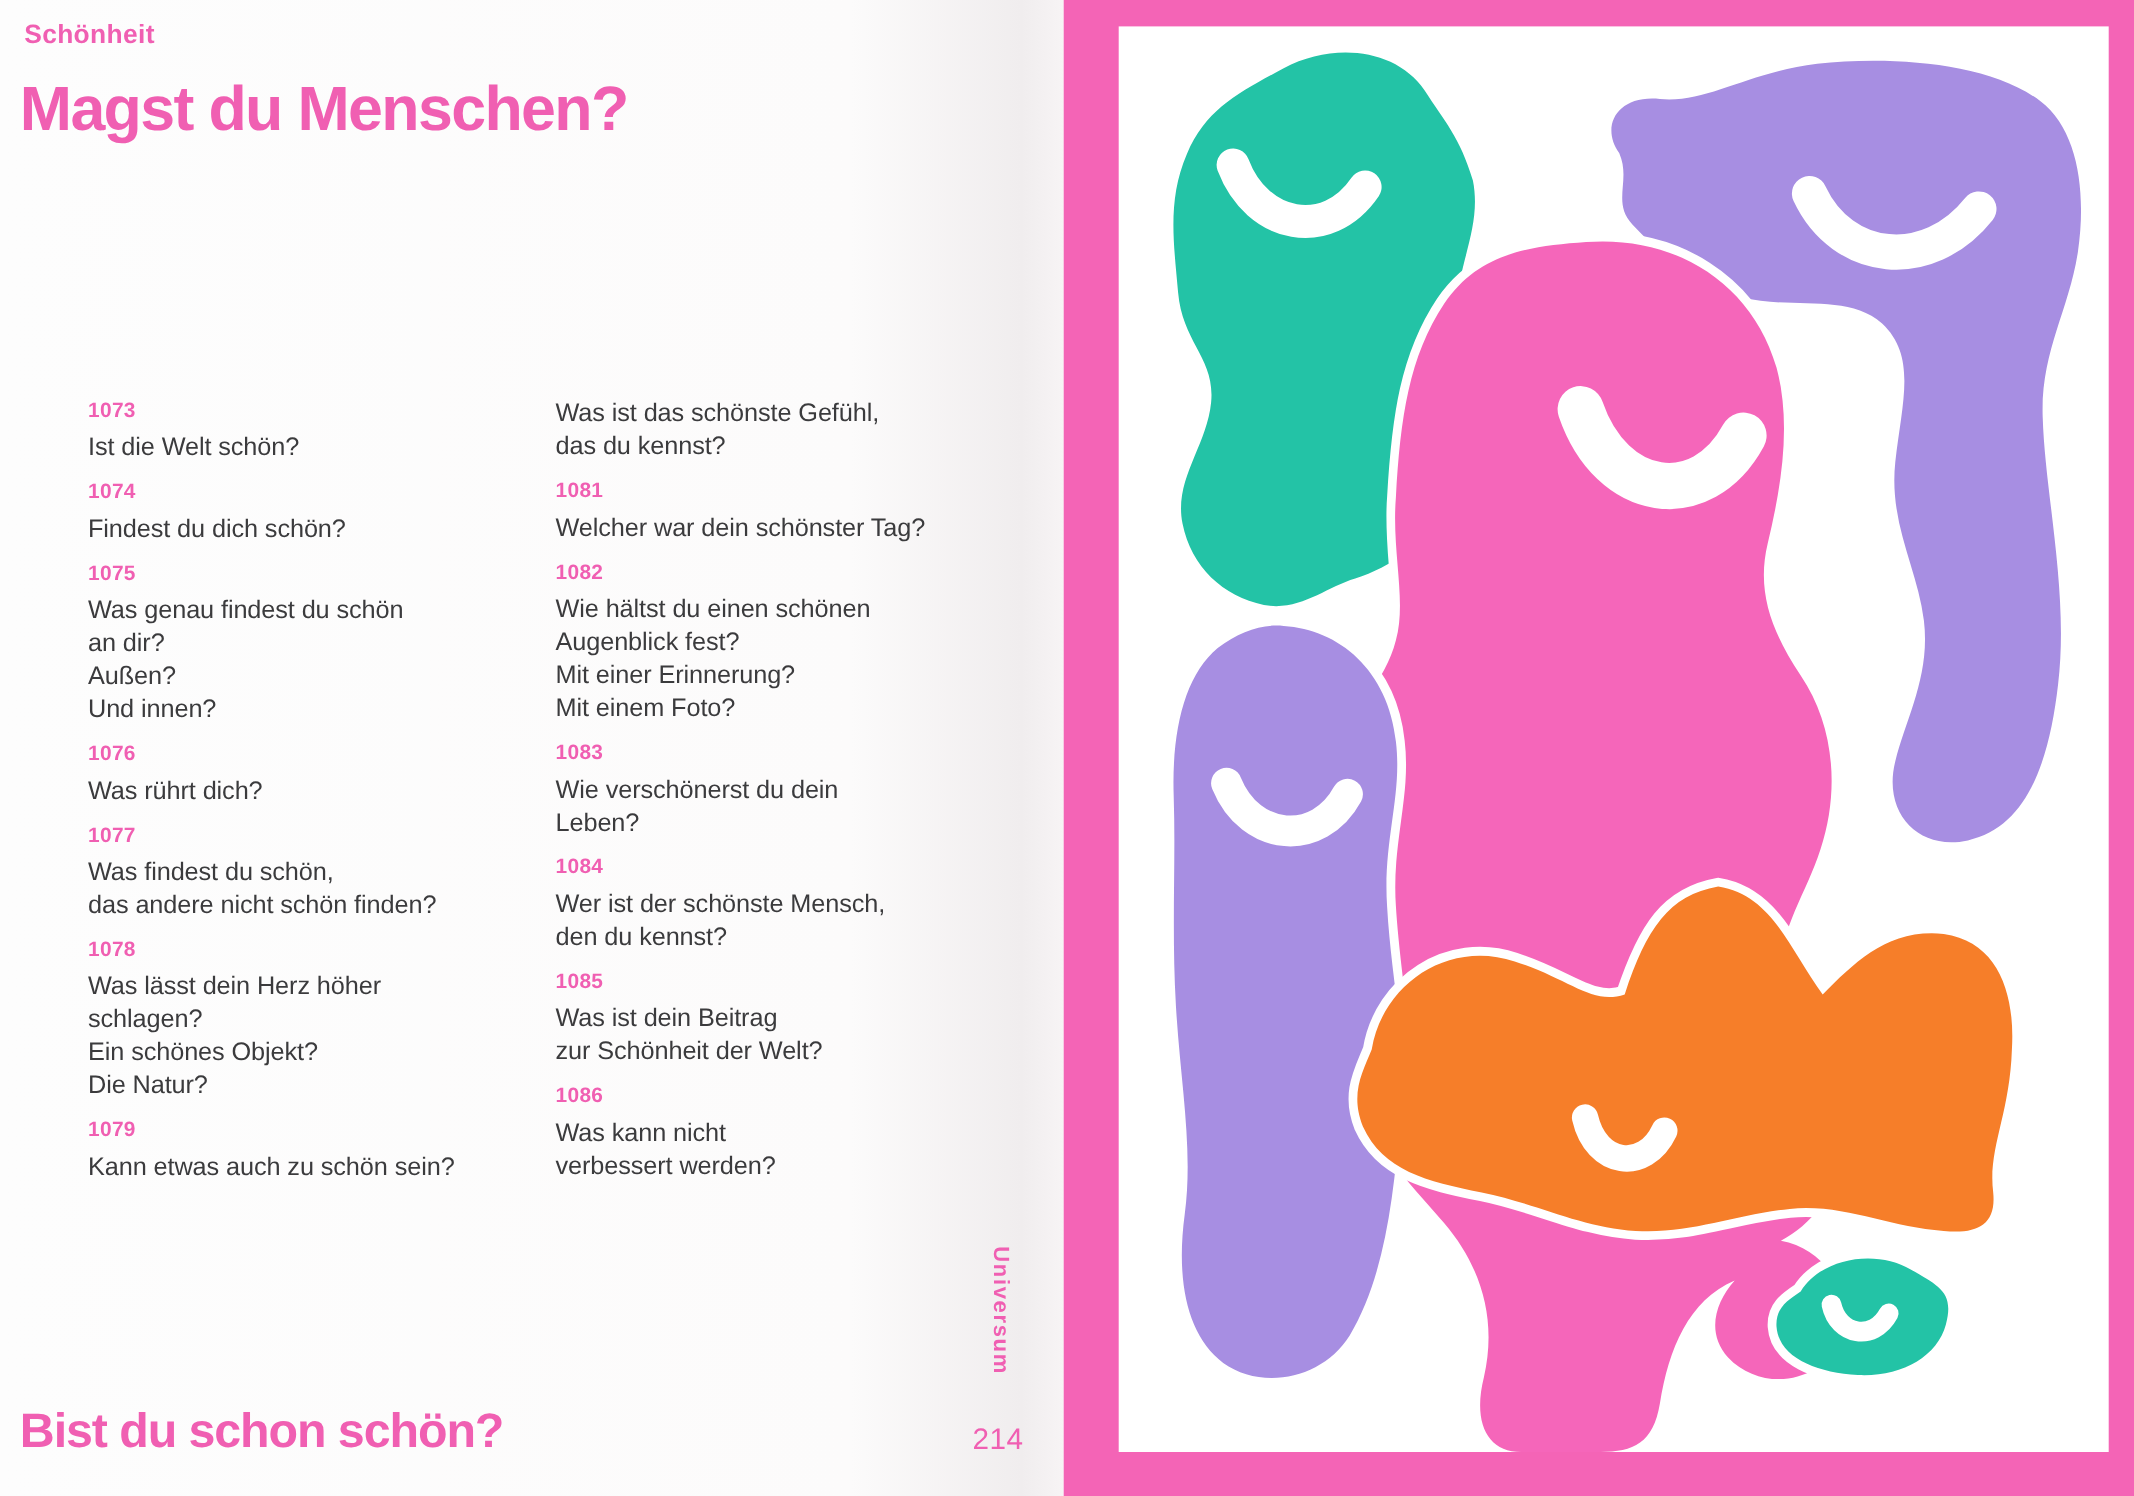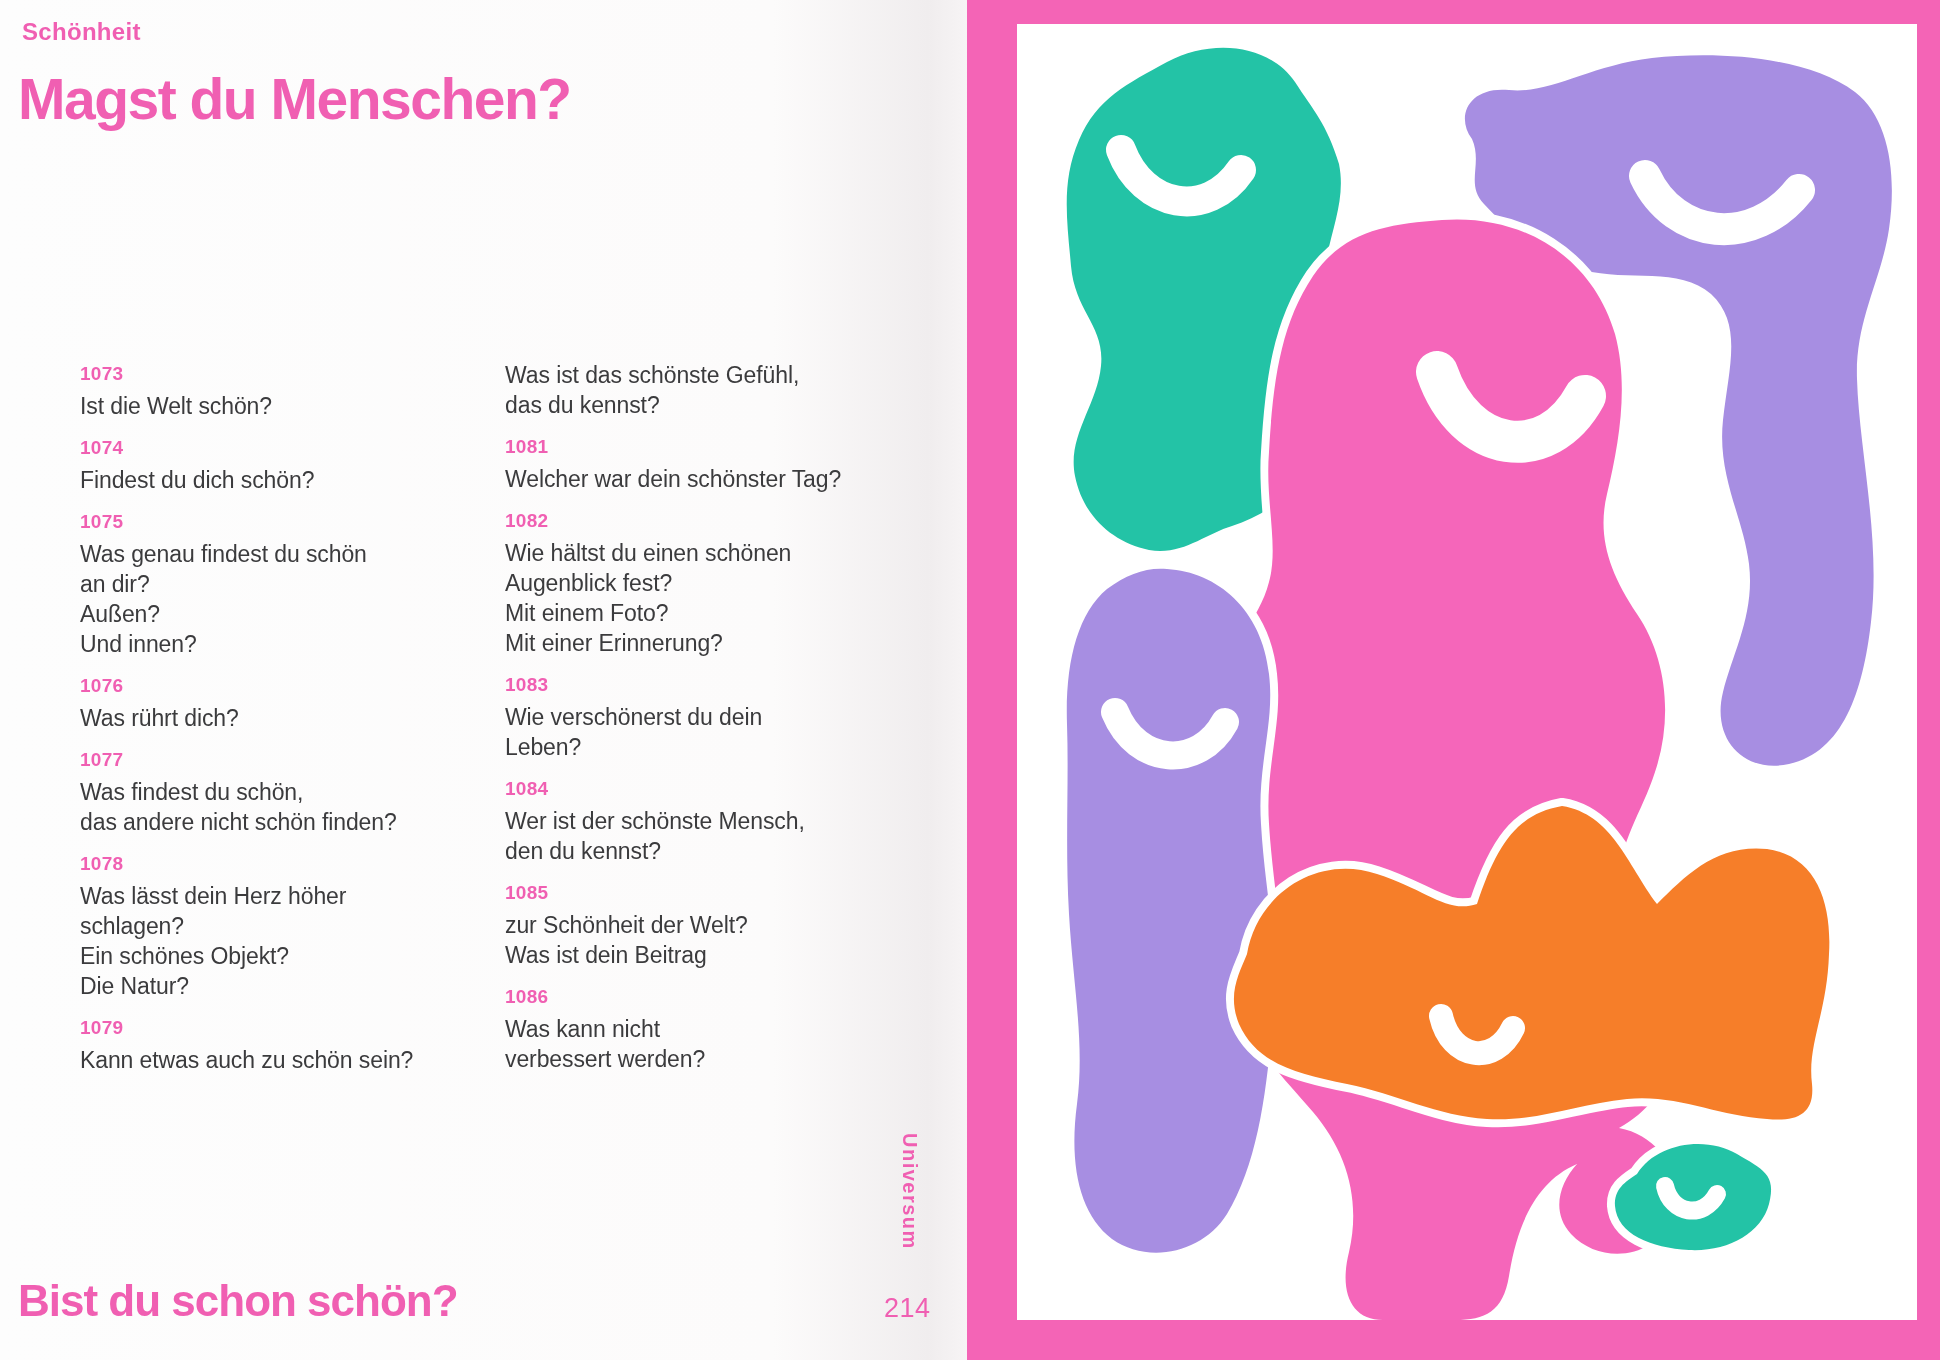--- a/index.html
+++ b/index.html
@@ -108,37 +108,37 @@
           <div class="q-line">das du kennst?</div>
         </div>
         <div class="q-item">
           <div class="q-num" style="color: rgb(240, 95, 178);">1081</div>
           <div class="q-line">Welcher war dein schönster Tag?</div>
         </div>
         <div class="q-item">
           <div class="q-num" style="color: rgb(240, 95, 178);">1082</div>
           <div class="q-line">Wie hältst du einen schönen</div>
           <div class="q-line">Augenblick fest?</div>
+          <div class="q-line">Mit einer Erinnerung?</div>
           <div class="q-line">Mit einem Foto?</div>
-          <div class="q-line">Mit einer Erinnerung?</div>
         </div>
         <div class="q-item">
           <div class="q-num" style="color: rgb(240, 95, 178);">1083</div>
           <div class="q-line">Wie verschönerst du dein</div>
           <div class="q-line">Leben?</div>
         </div>
         <div class="q-item">
           <div class="q-num" style="color: rgb(240, 95, 178);">1084</div>
           <div class="q-line">Wer ist der schönste Mensch,</div>
           <div class="q-line">den du kennst?</div>
         </div>
         <div class="q-item">
           <div class="q-num" style="color: rgb(240, 95, 178);">1085</div>
+          <div class="q-line">Was ist dein Beitrag</div>
           <div class="q-line">zur Schönheit der Welt?</div>
-          <div class="q-line">Was ist dein Beitrag</div>
         </div>
         <div class="q-item">
           <div class="q-num" style="color: rgb(240, 95, 178);">1086</div>
           <div class="q-line">Was kann nicht</div>
           <div class="q-line">verbessert werden?</div>
         </div>
       </div>
 
     <div class="side-label accent" style="color: rgb(240, 95, 178);">Universum</div>
     <div class="page-num accent" style="color: rgb(240, 95, 178);">214</div>

